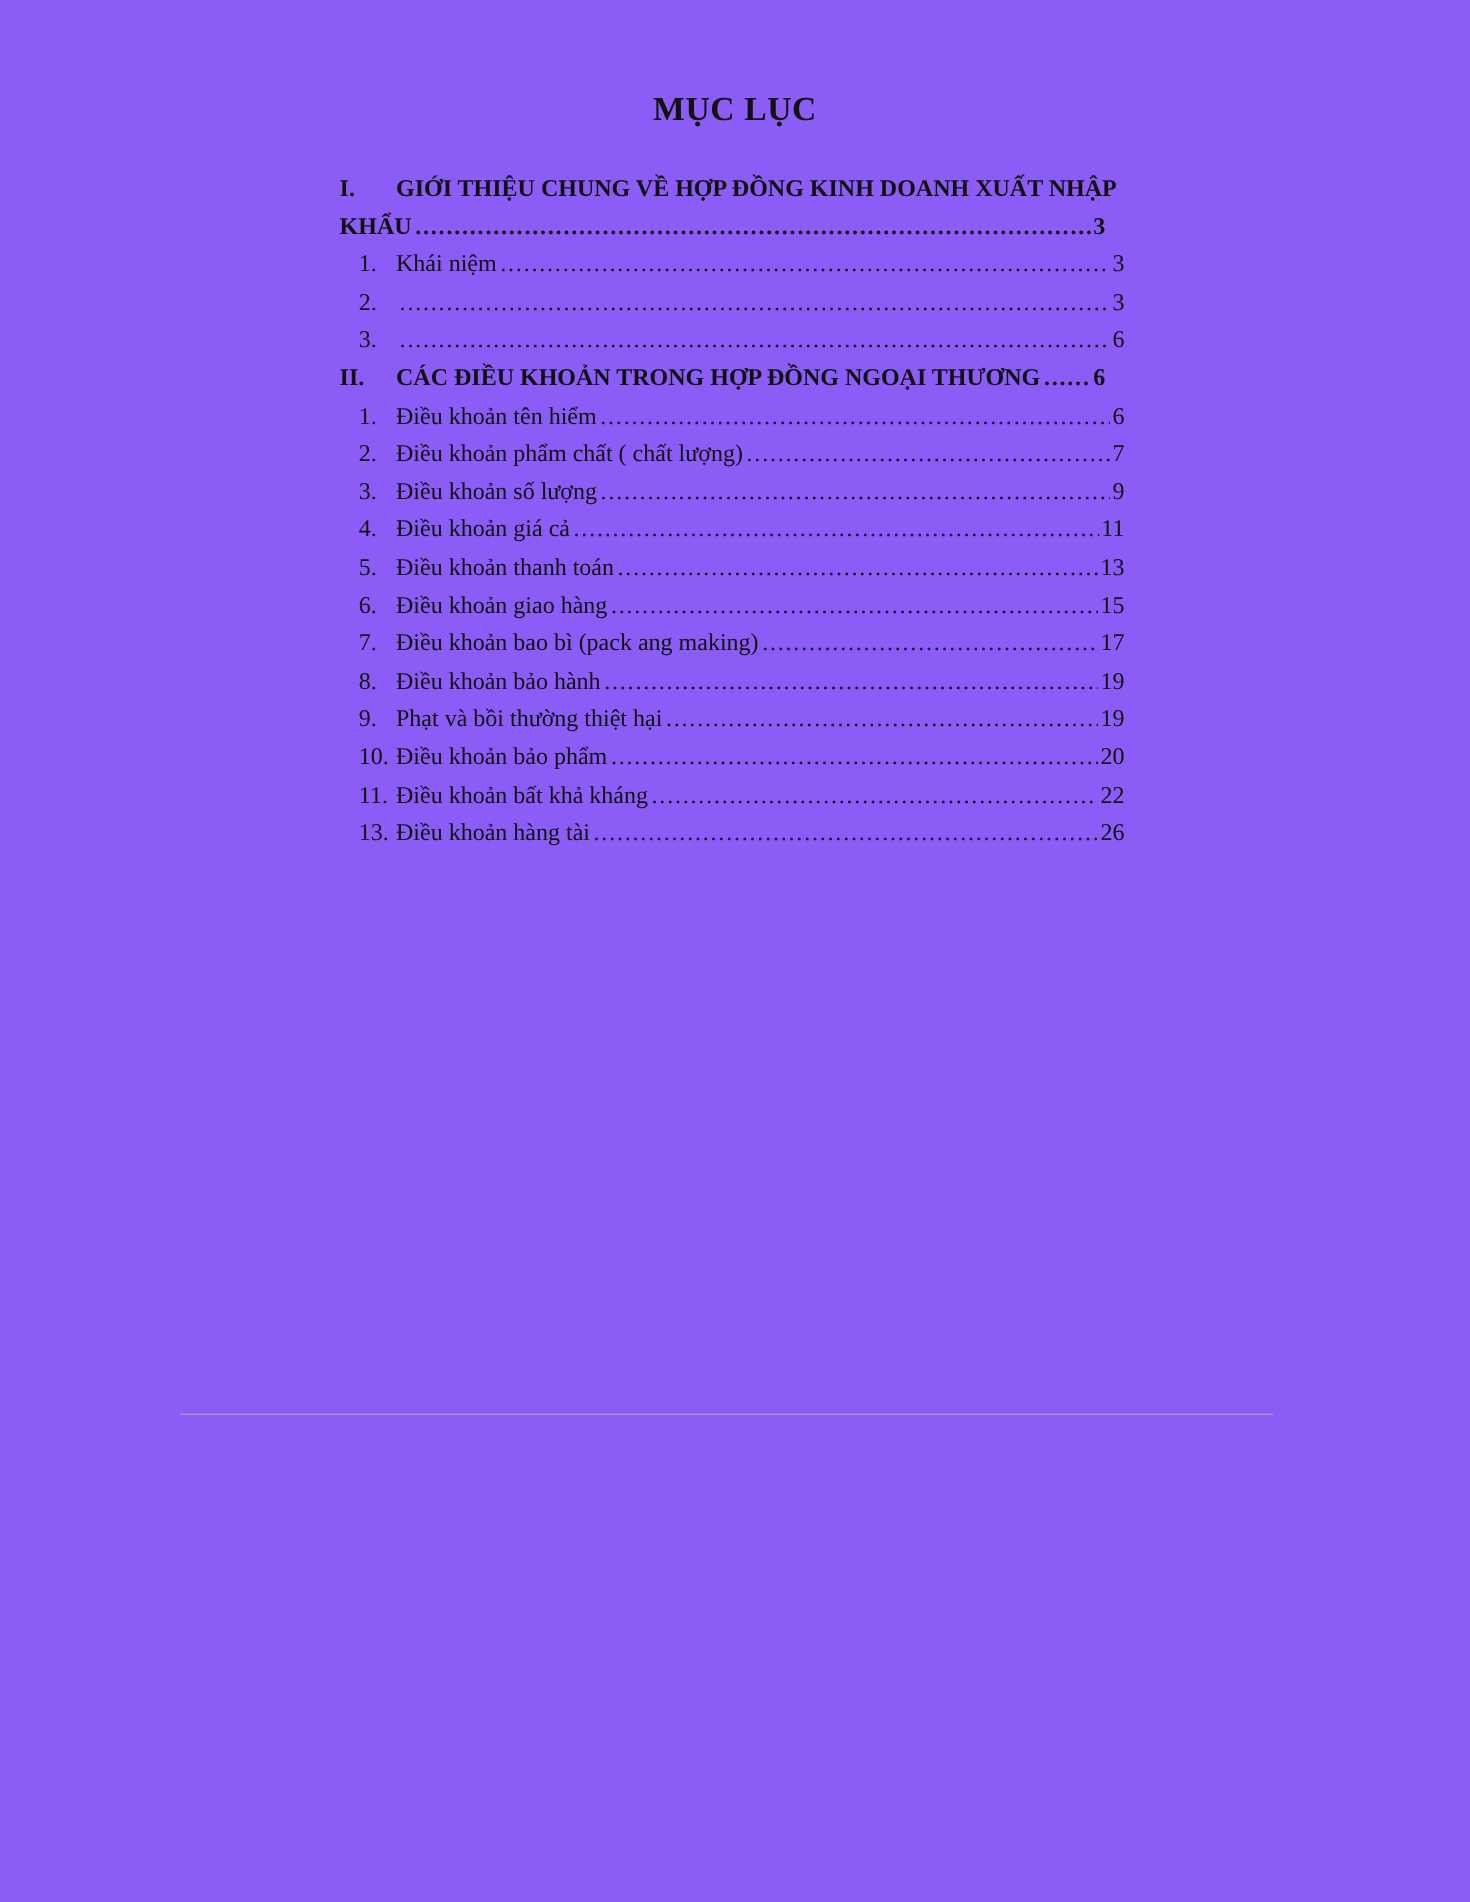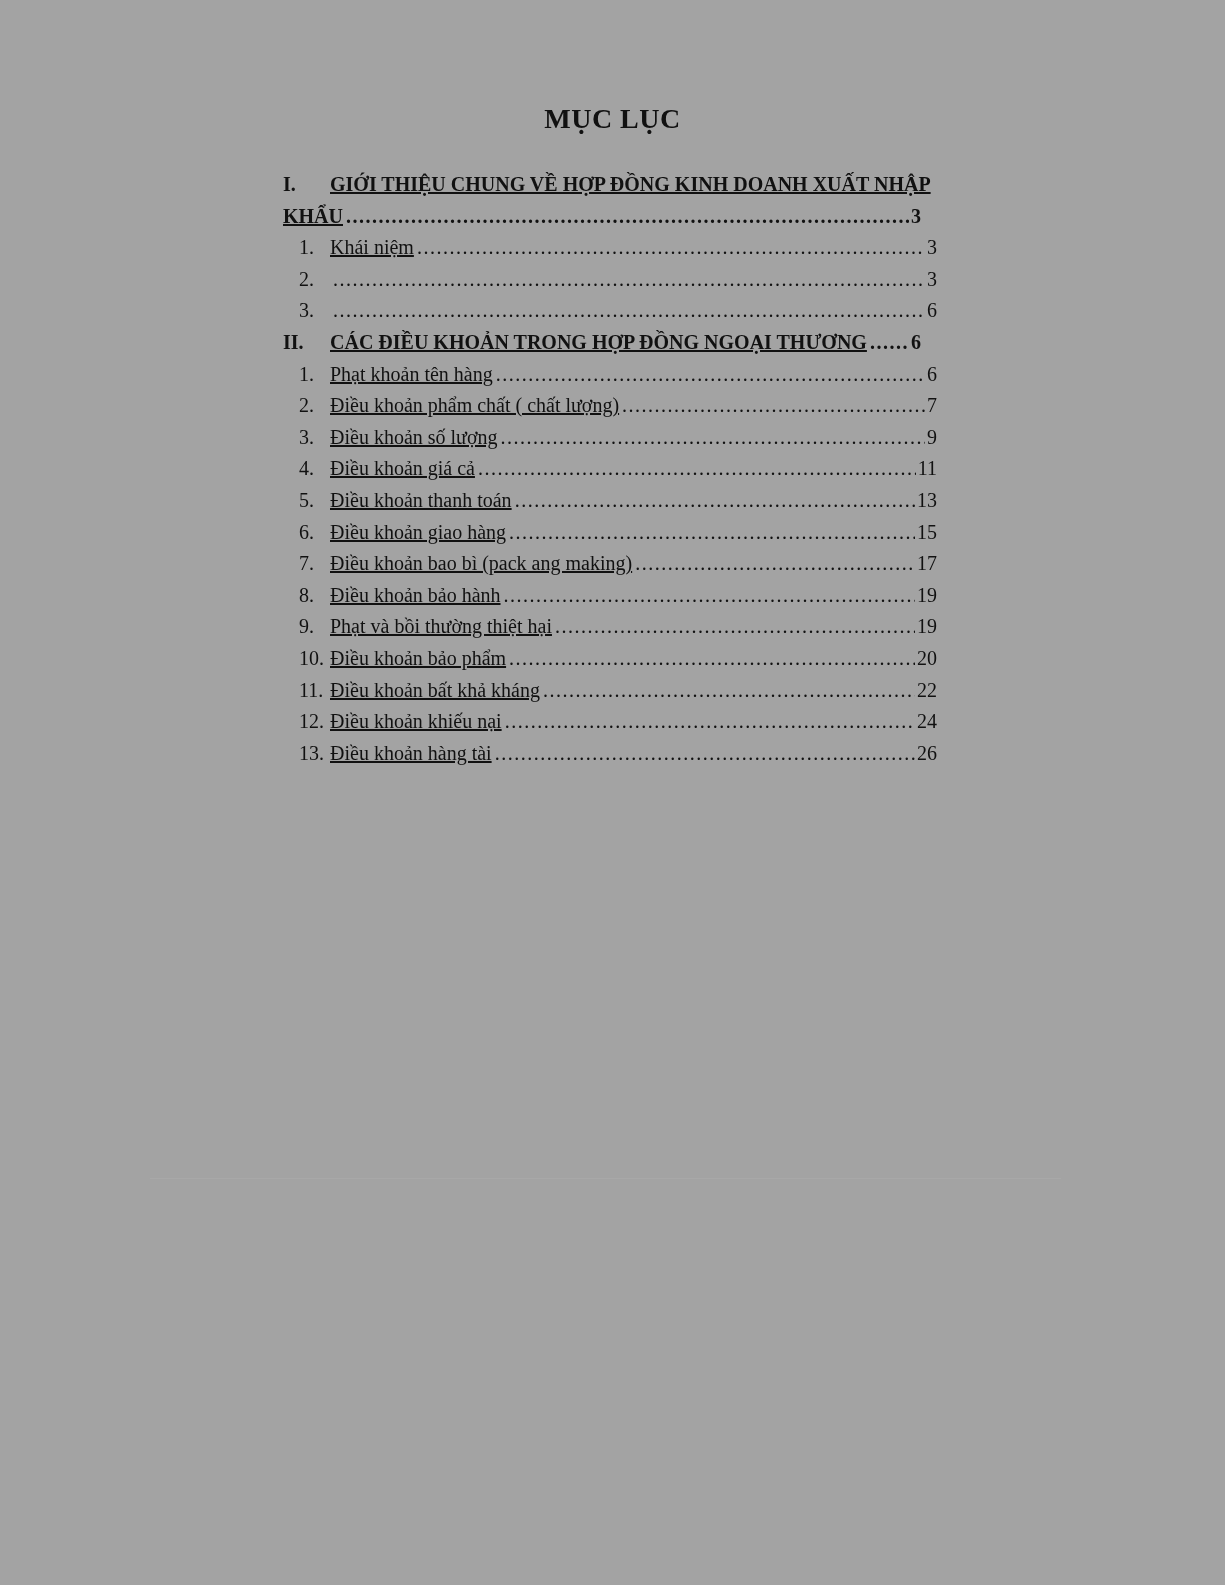--- a/index.html
+++ b/index.html
@@ -4,23 +4,23 @@
 <style>
   html, body {
     margin: 0;
     padding: 0;
     background: #ffffff;
   }
   .page {
     position: relative;
     width: 1225px;
     height: 1585px;
-    background: #a3a3a3;
+    background: #8b5cf6;
     box-sizing: border-box;
-    padding-top: 103px;
+    padding-top: 76px;
     font-family: "Liberation Serif", "DejaVu Serif", serif;
     color: #111111;
     overflow: hidden;
   }
   .doc-title {
     margin: 0 0 34px 0;
     text-align: center;
     font-size: 28px;
     font-weight: bold;
     letter-spacing: 0.5px;
@@ -46,21 +46,20 @@
   .item-row {
     padding-left: 16px;
   }
   .item-num {
     flex: none;
     width: 31px;
   }
   .label {
     flex: 0 1 auto;
     white-space: nowrap;
-    text-decoration: underline;
   }
   .dots {
     flex: 1 1 auto;
     overflow: hidden;
     white-space: nowrap;
     margin: 0 2px 0 3px;
     min-width: 8px;
   }
   .dots::after {
     content: "........................................................................................................................................................................................................................";
@@ -113,21 +112,21 @@
       </div>
       <div class="toc-section">
         <div class="toc-row heading-row">
           <span class="roman">II.</span>
           <span class="label">CÁC ĐIỀU KHOẢN TRONG HỢP ĐỒNG NGOẠI THƯƠNG</span>
           <span class="dots"></span>
           <span class="pagenum">6</span>
         </div>
         <div class="toc-row item-row">
           <span class="item-num">1.</span>
-          <span class="label">Phạt khoản tên hàng</span>
+          <span class="label">Điều khoản tên hiểm</span>
           <span class="dots"></span>
           <span class="pagenum">6</span>
         </div>
         <div class="toc-row item-row">
           <span class="item-num">2.</span>
           <span class="label">Điều khoản phẩm chất ( chất lượng)</span>
           <span class="dots"></span>
           <span class="pagenum">7</span>
         </div>
         <div class="toc-row item-row">
@@ -178,26 +177,20 @@
           <span class="dots"></span>
           <span class="pagenum">20</span>
         </div>
         <div class="toc-row item-row">
           <span class="item-num">11.</span>
           <span class="label">Điều khoản bất khả kháng</span>
           <span class="dots"></span>
           <span class="pagenum">22</span>
         </div>
         <div class="toc-row item-row">
-          <span class="item-num">12.</span>
-          <span class="label">Điều khoản khiếu nại</span>
-          <span class="dots"></span>
-          <span class="pagenum">24</span>
-        </div>
-        <div class="toc-row item-row">
           <span class="item-num">13.</span>
           <span class="label">Điều khoản hàng tài</span>
           <span class="dots"></span>
           <span class="pagenum">26</span>
         </div>
       </div>
     </div>
   <div class="footer-rule"></div>
 </div>
 

